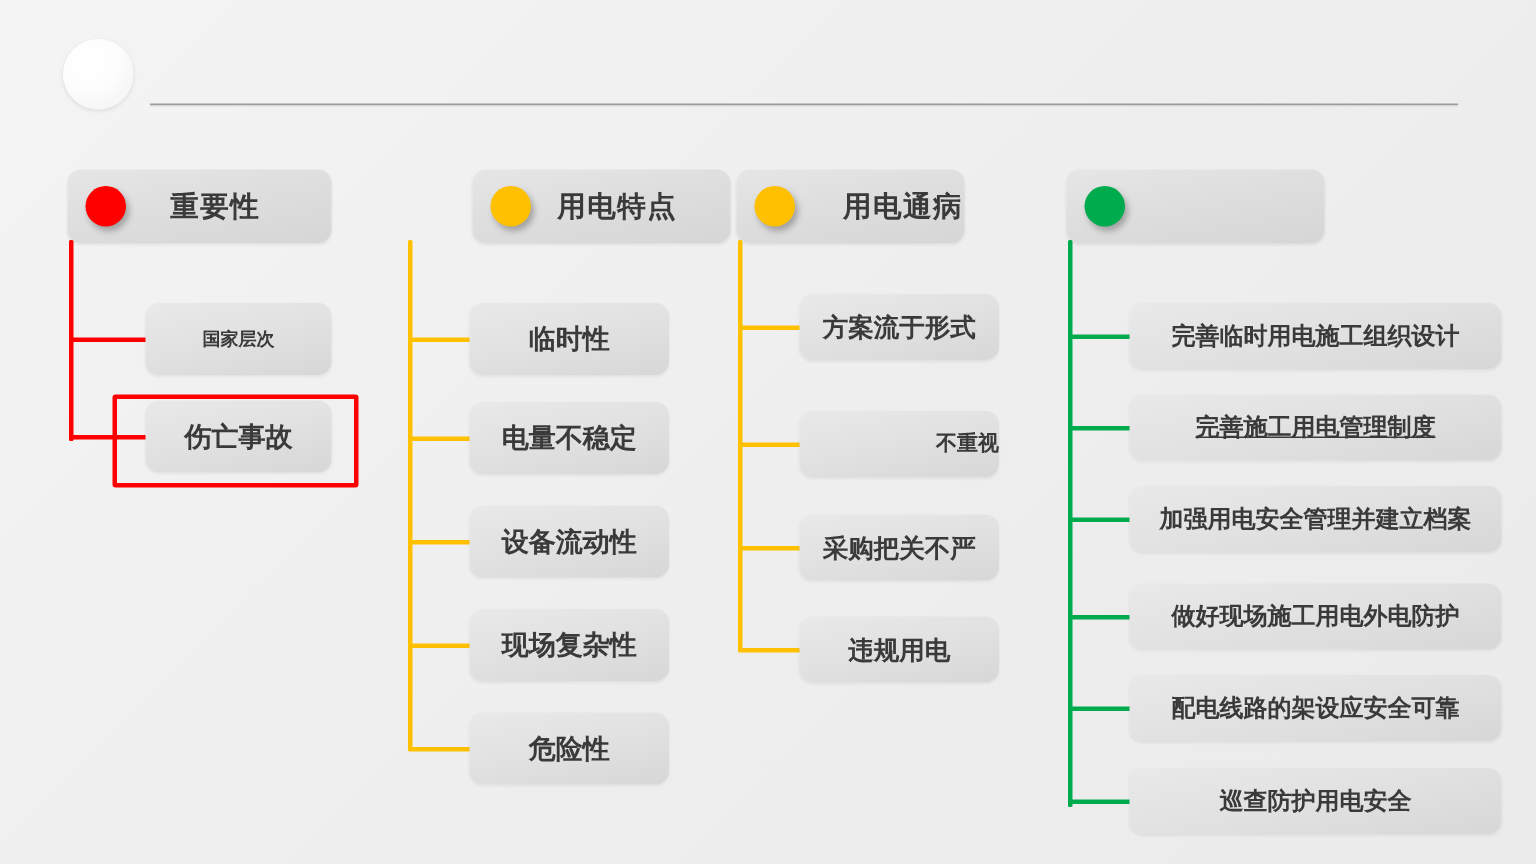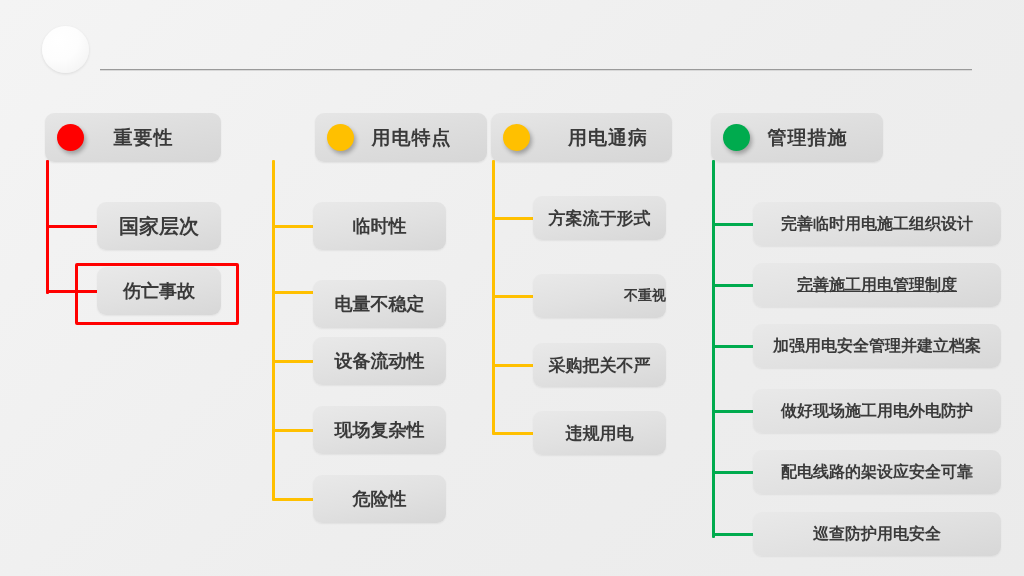--- a/index.html
+++ b/index.html
@@ -122,54 +122,54 @@
   <div class="header-circle"></div>
   <div class="header-rule"></div>
 
   <div id="columns-root">
       <div class="col-head" style="left: 45px; top: 113px; width: 176px;">
         <span class="col-dot" style="background: rgb(255, 0, 0);"></span>
         <span class="col-head-label">重要性</span>
       </div>
       <div class="trunk" style="left: 46px; top: 160px; height: 134px; background: rgb(255, 0, 0);"></div>
       <div class="branch" style="left: 46px; top: 225px; width: 57px; background: rgb(255, 0, 0);"></div>
-      <div class="node" style="left: 97px; top: 202px; width: 124px; height: 48px; font-size: 20px; justify-content: center;">
+      <div class="node" style="left: 97px; top: 202px; width: 124px; height: 48px; font-size: 12px; justify-content: center;">
         <span>国家层次</span>
       </div>
       <div class="branch" style="left: 46px; top: 290px; width: 57px; background: rgb(255, 0, 0);"></div>
       <div class="node" style="left: 97px; top: 267px; width: 124px; height: 48px; font-size: 18px;">
         <span>伤亡事故</span>
       </div>
       <div class="highlight-box" style="left: 75px; top: 263px; width: 158px; height: 56px; border-color: rgb(255, 0, 0);"></div>
       <div class="col-head" style="left: 271px; top: 113px; width: 172px; margin-left: 44px;">
         <span class="col-dot" style="background: rgb(255, 192, 0);"></span>
         <span class="col-head-label">用电特点</span>
       </div>
       <div class="trunk" style="left: 272px; top: 160px; height: 340px; background: rgb(255, 192, 0);"></div>
       <div class="branch" style="left: 272px; top: 225px; width: 47px; background: rgb(255, 192, 0);"></div>
       <div class="node" style="left: 313px; top: 202px; width: 133px; height: 48px; font-size: 18px;">
         <span>临时性</span>
       </div>
       <div class="branch" style="left: 272px; top: 291px; width: 47px; background: rgb(255, 192, 0);"></div>
-      <div class="node" style="left: 313px; top: 280px; width: 133px; height: 48px; font-size: 18px; justify-content: center;">
+      <div class="node" style="left: 313px; top: 268px; width: 133px; height: 48px; font-size: 18px; justify-content: center;">
         <span>电量不稳定</span>
       </div>
       <div class="branch" style="left: 272px; top: 360px; width: 47px; background: rgb(255, 192, 0);"></div>
       <div class="node" style="left: 313px; top: 337px; width: 133px; height: 48px; font-size: 18px;">
         <span>设备流动性</span>
       </div>
       <div class="branch" style="left: 272px; top: 429px; width: 47px; background: rgb(255, 192, 0);"></div>
       <div class="node" style="left: 313px; top: 406px; width: 133px; height: 48px; font-size: 18px;">
         <span>现场复杂性</span>
       </div>
       <div class="branch" style="left: 272px; top: 498px; width: 47px; background: rgb(255, 192, 0);"></div>
       <div class="node" style="left: 313px; top: 475px; width: 133px; height: 48px; font-size: 18px;">
         <span>危险性</span>
       </div>
-      <div class="col-head" style="left: 491px; top: 113px; width: 181px; gap: 32px;">
+      <div class="col-head" style="left: 491px; top: 113px; width: 152px; gap: 32px;">
         <span class="col-dot" style="background: rgb(255, 192, 0);"></span>
         <span class="col-head-label">用电通病</span>
       </div>
       <div class="trunk" style="left: 492px; top: 160px; height: 274px; background: rgb(255, 192, 0);"></div>
       <div class="branch" style="left: 492px; top: 217px; width: 47px; background: rgb(255, 192, 0);"></div>
       <div class="node" style="left: 533px; top: 196px; width: 133px; height: 44px; font-size: 17px; text-align: right;">
         <span>方案流于形式</span>
       </div>
       <div class="branch" style="left: 492px; top: 295px; width: 47px; background: rgb(255, 192, 0);"></div>
       <div class="node" style="left: 533px; top: 274px; width: 133px; height: 44px; font-size: 14px; justify-content: flex-end;">
@@ -178,21 +178,20 @@
       <div class="branch" style="left: 492px; top: 364px; width: 47px; background: rgb(255, 192, 0);"></div>
       <div class="node" style="left: 533px; top: 343px; width: 133px; height: 44px; font-size: 17px;">
         <span>采购把关不严</span>
       </div>
       <div class="branch" style="left: 492px; top: 432px; width: 47px; background: rgb(255, 192, 0);"></div>
       <div class="node" style="left: 533px; top: 411px; width: 133px; height: 44px; font-size: 17px;">
         <span>违规用电</span>
       </div>
       <div class="col-head" style="left: 711px; top: 113px; width: 172px;">
         <span class="col-dot" style="background: rgb(0, 171, 78);"></span>
-        <span class="col-head-label">管理措施</span>
       </div>
       <div class="trunk" style="left: 712px; top: 160px; height: 378px; background: rgb(0, 171, 78);"></div>
       <div class="branch" style="left: 712px; top: 223px; width: 47px; background: rgb(0, 171, 78);"></div>
       <div class="node" style="left: 753px; top: 202px; width: 248px; height: 44px; font-size: 16px;">
         <span>完善临时用电施工组织设计</span>
       </div>
       <div class="branch" style="left: 712px; top: 284px; width: 47px; background: rgb(0, 171, 78);"></div>
       <div class="node" style="left: 753px; top: 263px; width: 248px; height: 44px; font-size: 16px; text-decoration: underline;">
         <span>完善施工用电管理制度</span>
       </div>

